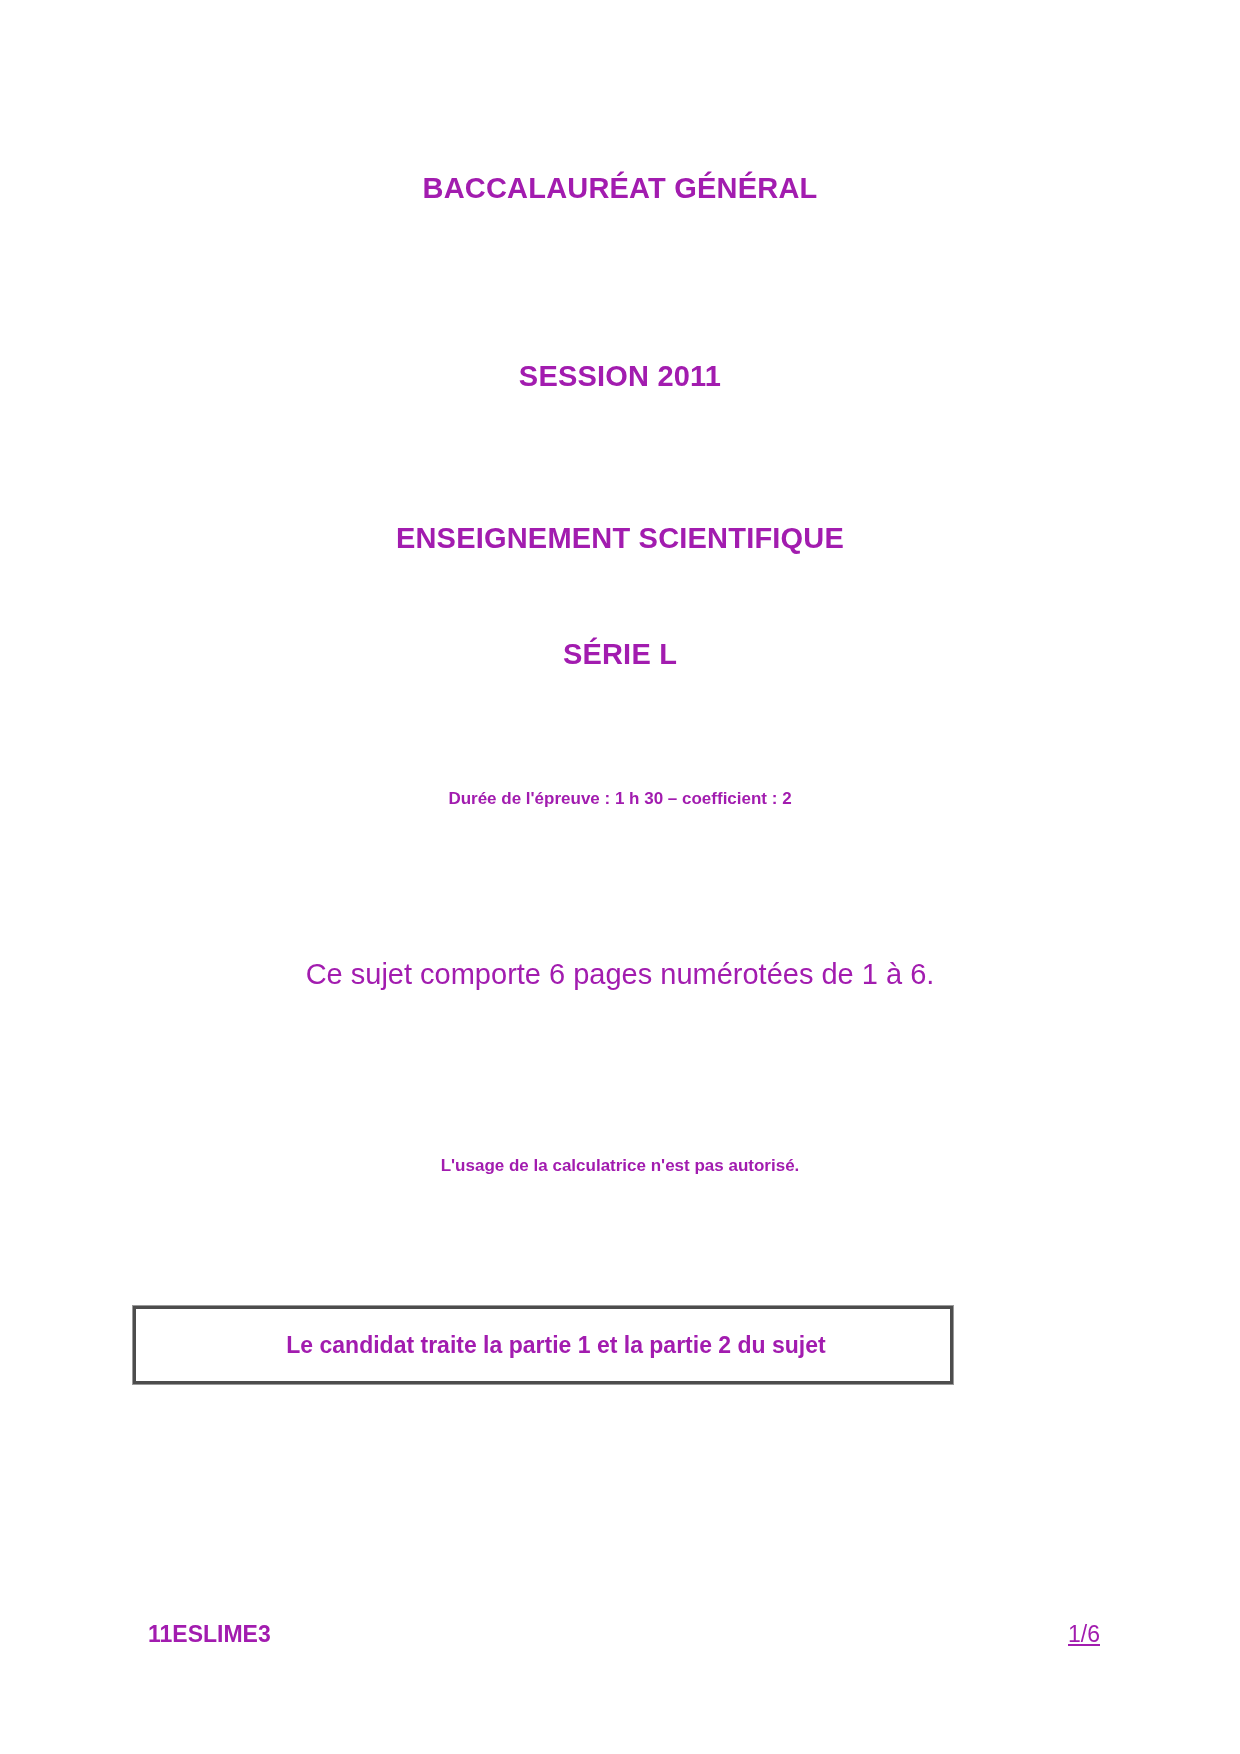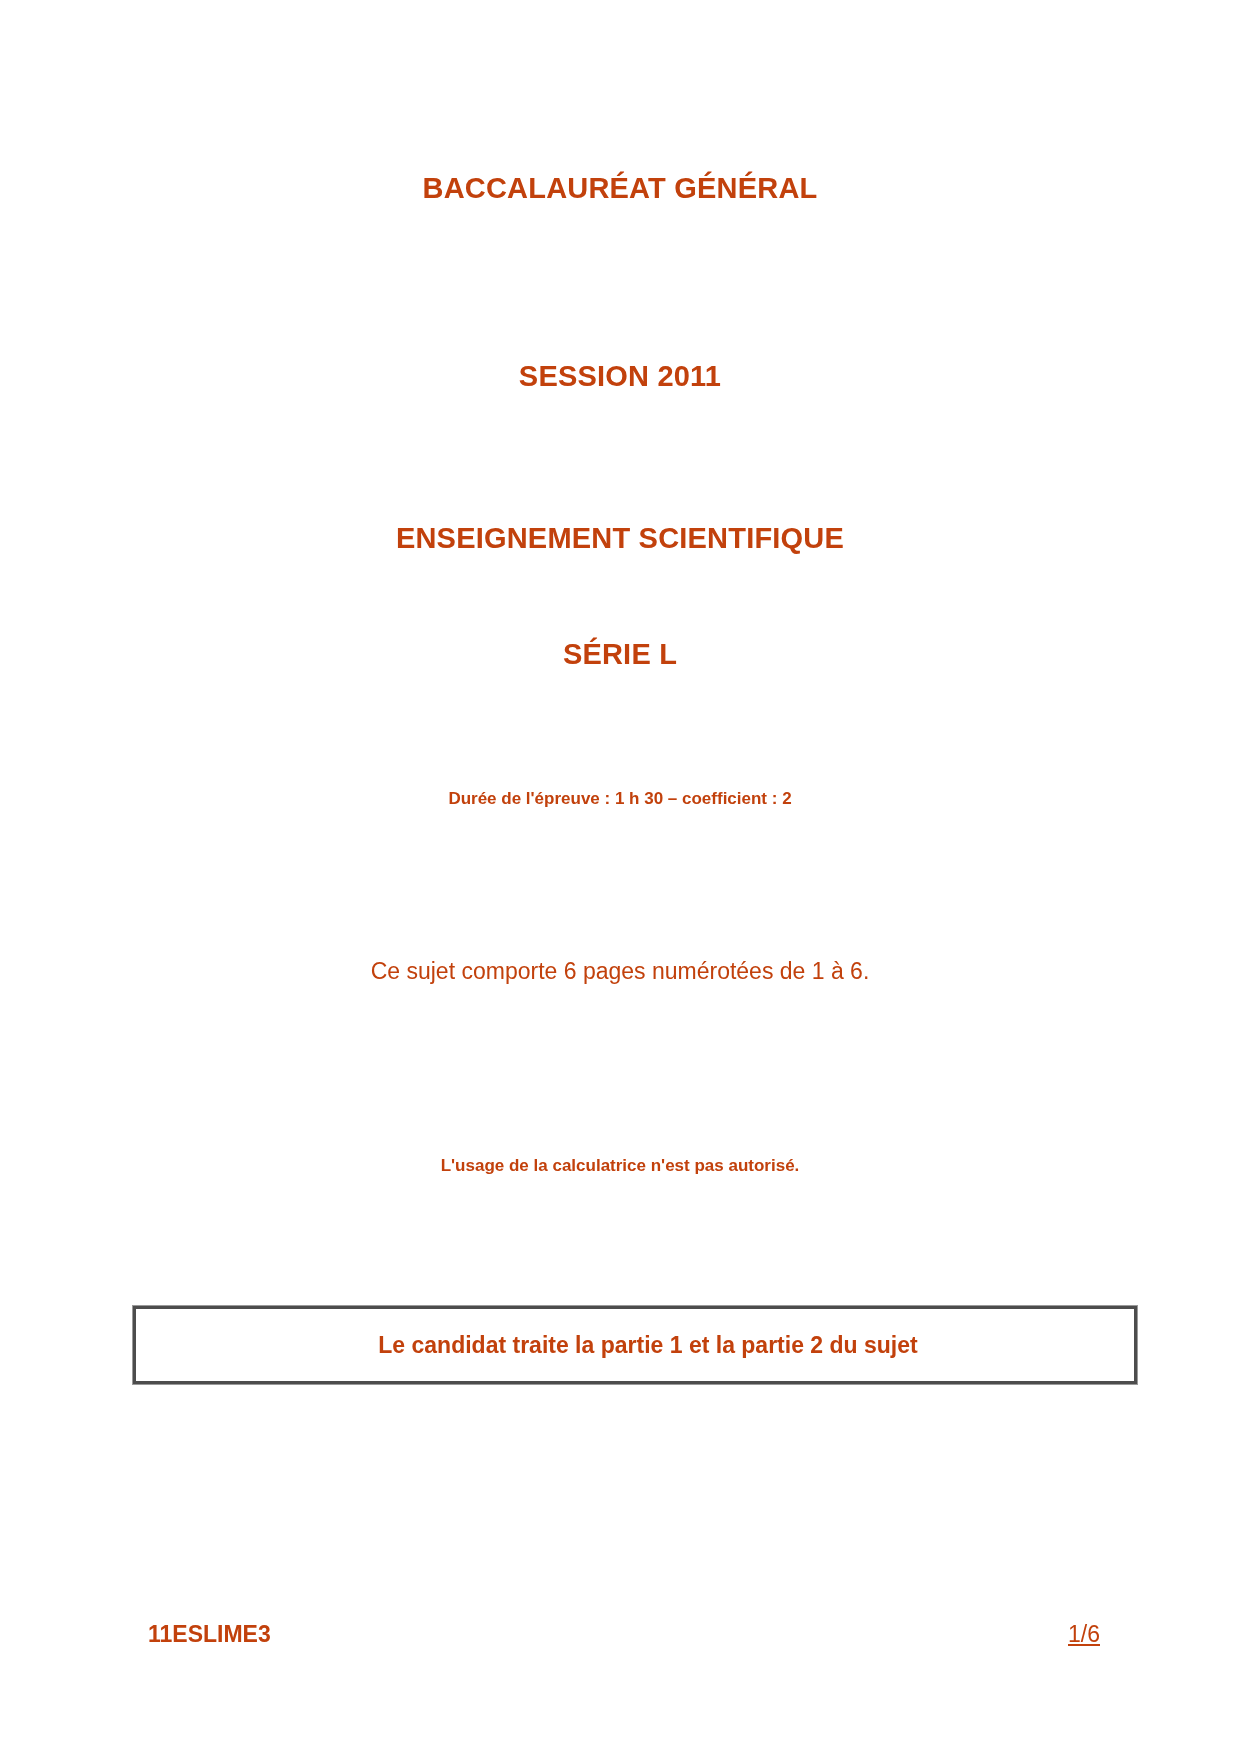--- a/index.html
+++ b/index.html
@@ -6,56 +6,56 @@
     margin: 0;
     padding: 0;
     background: #ffffff;
   }
   .page {
     position: relative;
     width: 1240px;
     height: 1754px;
     background: #ffffff;
     font-family: "Liberation Sans", "DejaVu Sans", sans-serif;
-    color: #c2410c;
+    color: #a21caf;
     overflow: hidden;
   }
   .centered-line {
     position: absolute;
     left: 134px;
     right: 134px;
     text-align: center;
     white-space: nowrap;
   }
   .h-big {
     font-size: 29px;
     font-weight: bold;
     letter-spacing: 0.2px;
   }
   .h-med-bold {
     font-size: 17px;
     font-weight: bold;
   }
   .h-med {
-    font-size: 23px;
+    font-size: 29px;
     font-weight: normal;
   }
   .title        { top: 172px; }
   .session      { top: 360px; }
   .subject      { top: 522px; }
   .series       { top: 638px; }
   .duration     { top: 789px; }
   .pages-note   { top: 958px; }
   .calc-note    { top: 1156px; }
 
   .instruction-box {
     position: absolute;
     top: 1306px;
     left: 133px;
-    width: 1004px;
+    width: 820px;
     height: 78px;
     box-sizing: border-box;
     border: 3px solid #4d4d4d;
     outline: 1px solid #9a9a9a;
     background: #ffffff;
     display: flex;
     align-items: center;
     justify-content: center;
     padding-left: 26px;
   }

